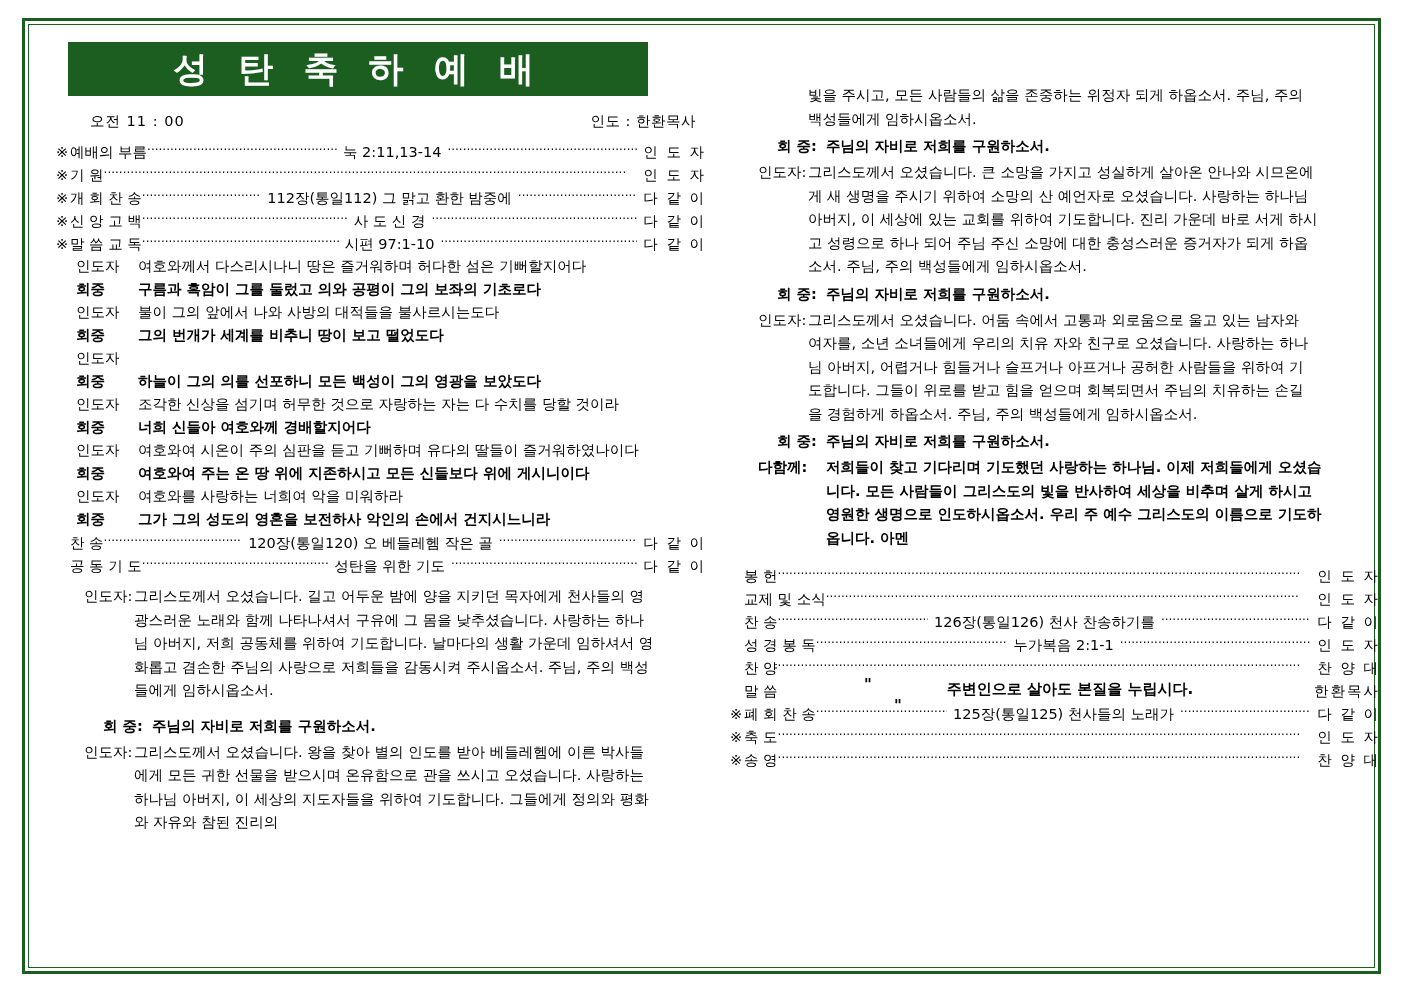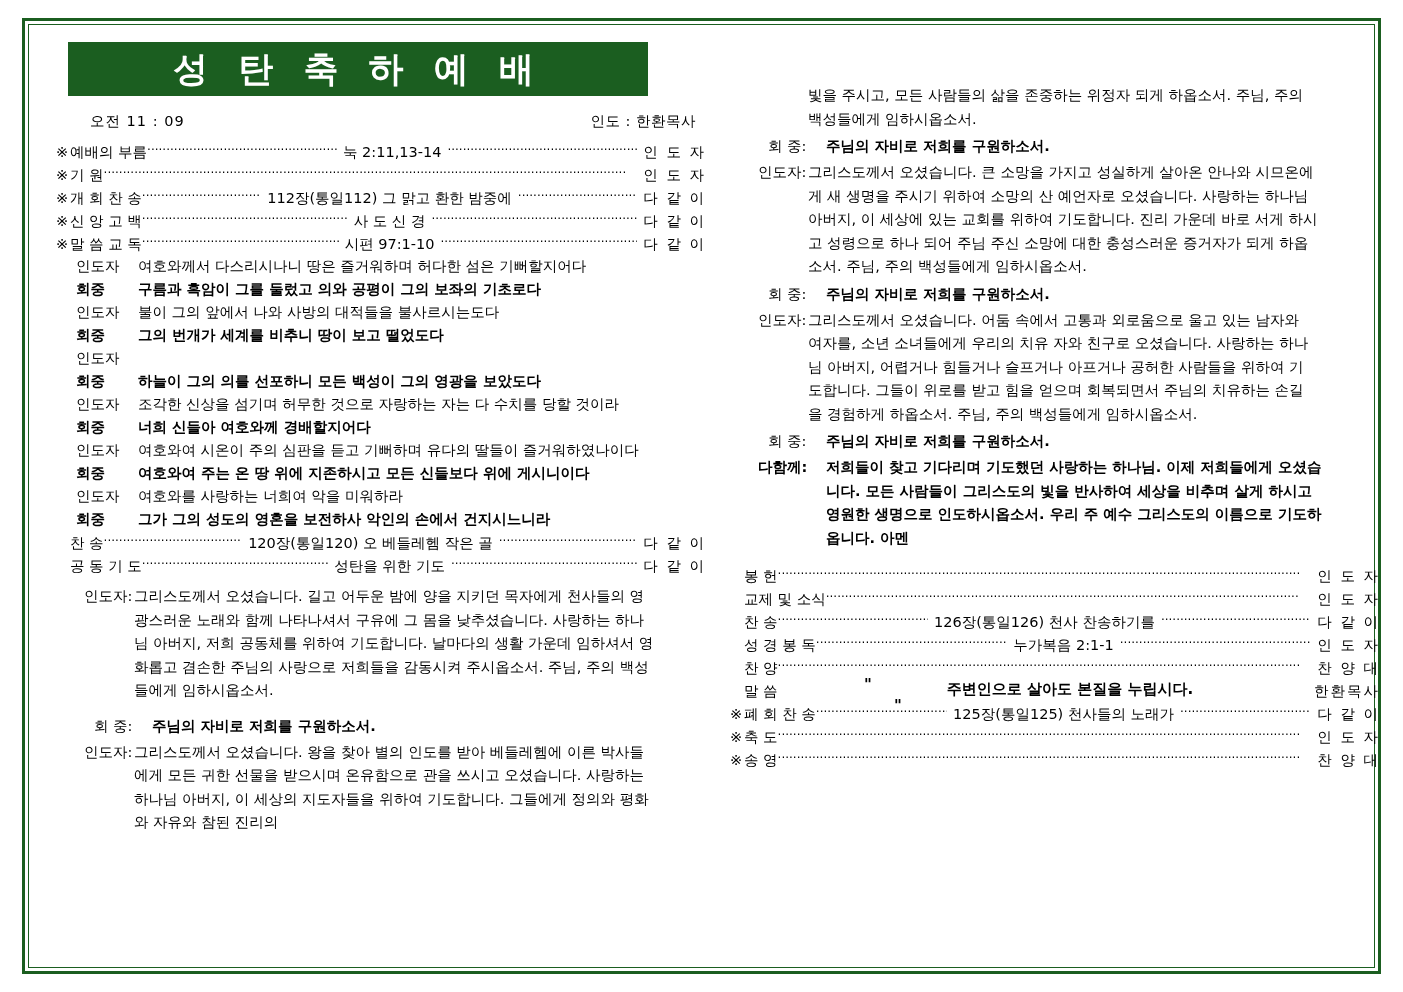--- a/index.html
+++ b/index.html
@@ -100,21 +100,22 @@
   }
   .prayer .pbody{
     display:inline-block;width:520px;vertical-align:top;
   }
   .prayer-r .pbody{width:510px;}
   .congline{
     font-size:14.5px;line-height:26px;font-weight:bold;margin:2px 0 2px 0;
   }
   .congline .ptag{
     display:inline-block;width:96px;padding-left:38px;box-sizing:border-box;
-    font-weight:normal;
+    font-weight:bold;
+    text-align:center;
   }
   .allline .ptag{width:96px;padding-left:28px;}
   .allline{font-weight:bold;}
   .allline .pbody{width:500px;font-weight:bold;}
 
   .spacer8{height:8px;}
   .spacer14{height:14px;}
 
   .sermon-wrap{position:relative;height:24px;}
   .sermon-center{
@@ -131,21 +132,21 @@
   <div class="frame-outer"></div>
   <div class="frame-inner"></div>
 
   <div class="content">
 
     <div class="title-bar">성 탄 축 하 예 배</div>
 
     <div class="col col-left">
 
       <div class="headrow">
-        <span class="left">오전 11 : 09</span>
+        <span class="left">오전 11 : 00</span>
         <span class="right">인도 : 한환목사</span>
       </div>
 
       <div class="orderline">
         <span class="mark">※</span>
         <span class="label">예배의 부름</span>
         <span class="dots"></span>
         <span class="mid">눅 2:11,13-14</span>
         <span class="dots"></span>
         <span class="end">인 도 자</span>

